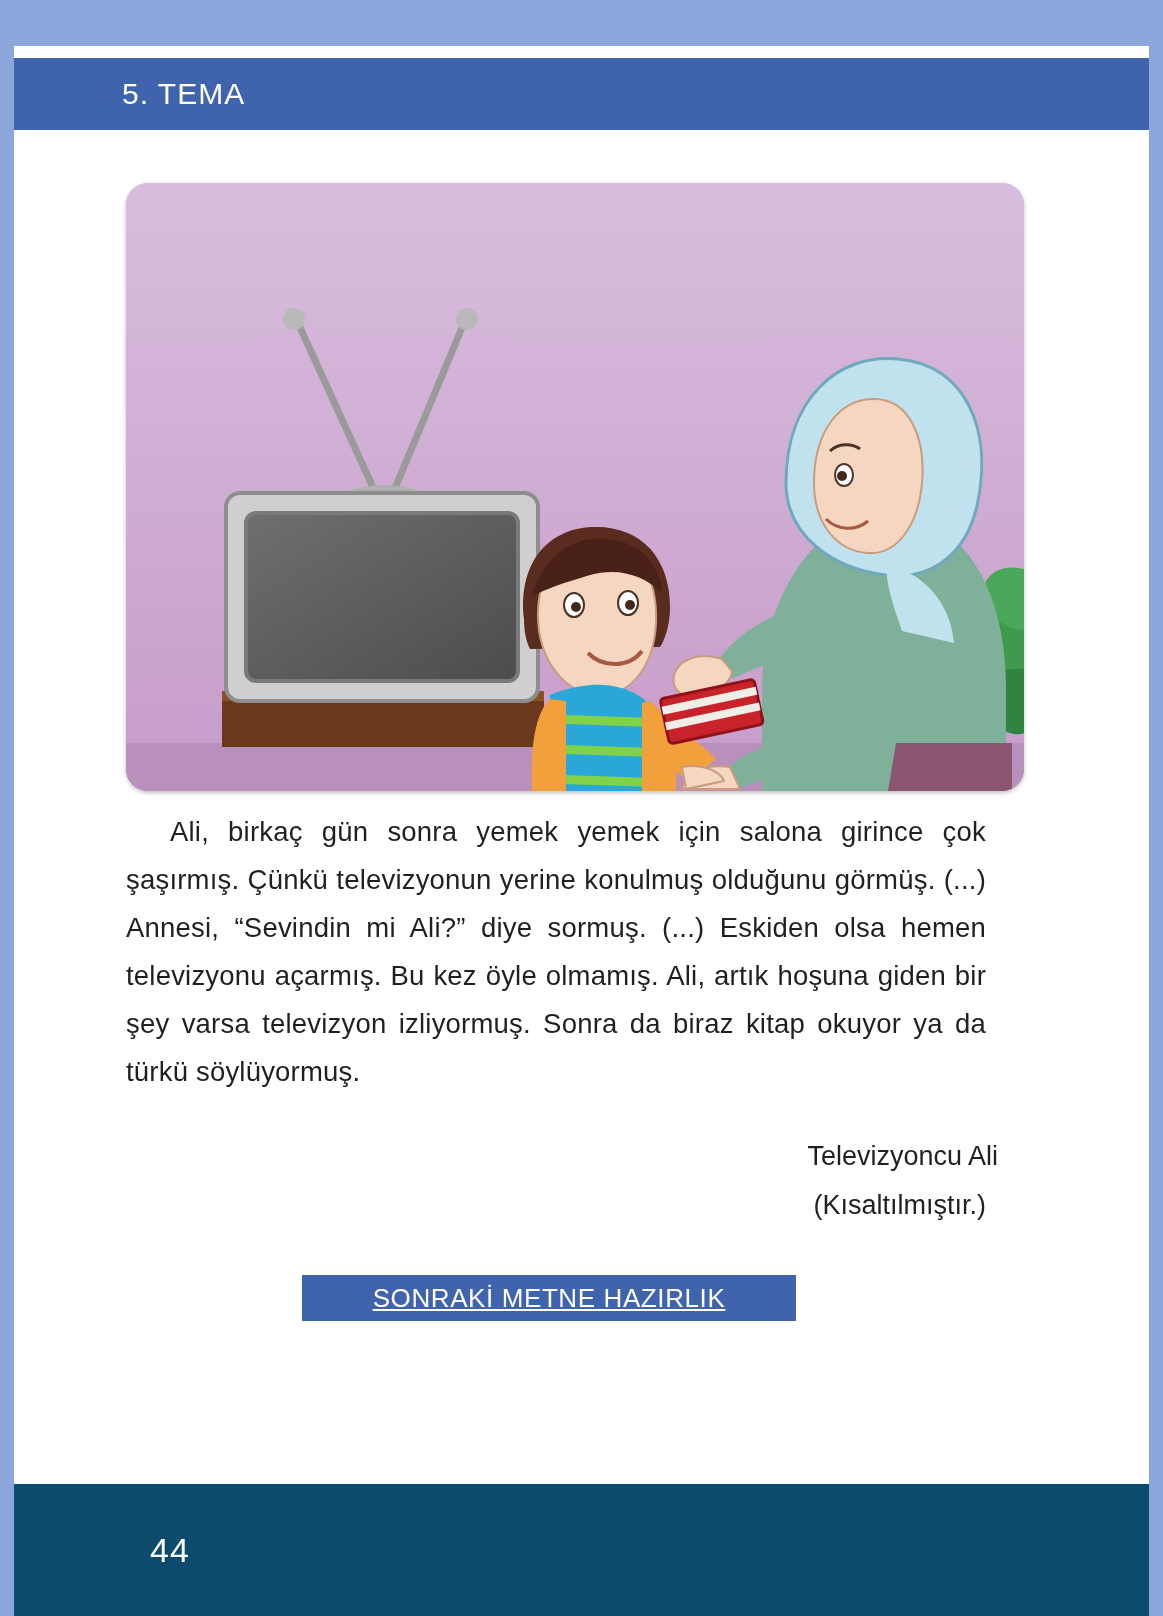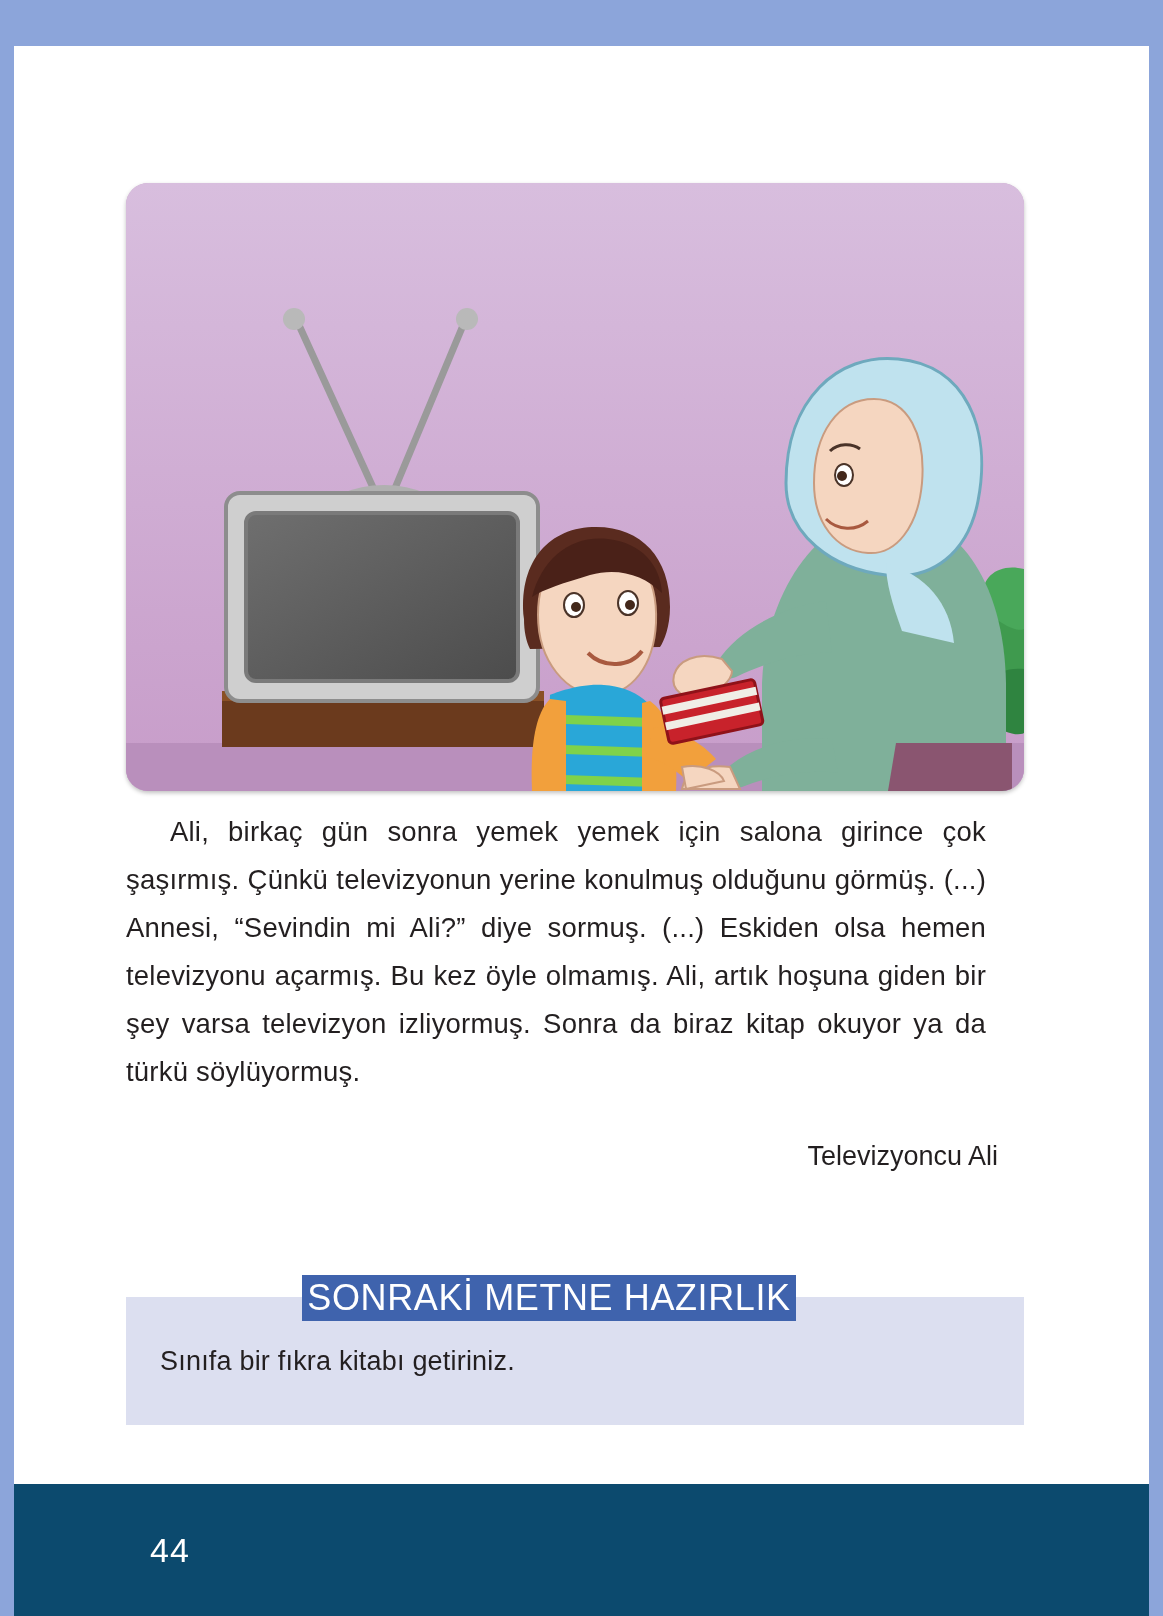--- a/index.html
+++ b/index.html
@@ -144,26 +144,27 @@
     color: #231f20;
   }
 
   
   .prep-tab {
     position: absolute;
     left: 302px; top: 1275px;
     width: 494px; height: 46px;
     background: #3f63ad;
     color: #ffffff;
-    font-size: 36px;
+    font-size: 26px;
     display: flex;
     align-items: center;
     justify-content: center;
     letter-spacing: 0.6px;
     z-index: 2;
+    text-decoration: underline;
   }
   .prep-body {
     position: absolute;
     left: 126px; top: 1297px;
     width: 898px; height: 128px;
     background: #dcdff0;
     display: flex;
     align-items: center;
   }
   .prep-text {
@@ -176,20 +177,23 @@
 </head>
 <body>
 
 <div class="page">
 
   <div class="frame-top"></div>
   <div class="frame-left"></div>
   <div class="frame-right"></div>
   <div class="frame-bottom"></div>
 
+  <div class="header-band">
+    <span class="header-title">5. TEMA</span>
+  </div>
   <div class="header-underline"></div>
 
   <div class="illustration">
     <svg class="illu-svg" viewBox="0 0 898 608" xmlns="http://www.w3.org/2000/svg">
       <defs>
         <linearGradient id="wallg" x1="0" y1="0" x2="0" y2="1">
           <stop offset="0" stop-color="#d8bede"></stop>
           <stop offset="1" stop-color="#c79cc9"></stop>
         </linearGradient>
         <linearGradient id="screeng" x1="0" y1="0" x2="1" y2="1">
@@ -279,24 +283,22 @@
         </g>
       </g>
     </svg>
   </div>
 
   <div class="body-text">
     <p>Ali, birkaç gün sonra yemek yemek için salona girince çok şaşırmış. Çünkü televizyonun yerine konulmuş olduğunu görmüş. (...) Annesi, “Sevindin mi Ali?” diye sormuş. (...) Eskiden olsa hemen televizyonu açarmış. Bu kez öyle olmamış. Ali, artık hoşuna giden bir şey varsa televizyon izliyormuş. Sonra da biraz kitap okuyor ya da türkü söylüyormuş.</p>
   </div>
 
   <div class="source">Televizyoncu Ali</div>
+  <div class="abridged">(Kısaltılmıştır.)</div>
 
   <div class="prep-tab">SONRAKİ METNE HAZIRLIK</div>
-  <div class="prep-body">
-    <span class="prep-text">Sınıfa bir fıkra kitabı getiriniz.</span>
-  </div>
 
   <div class="footer-white"></div>
   <div class="footer-band">
     <span class="page-number">44</span>
   </div>
 
 </div>
 
 </body></html>

